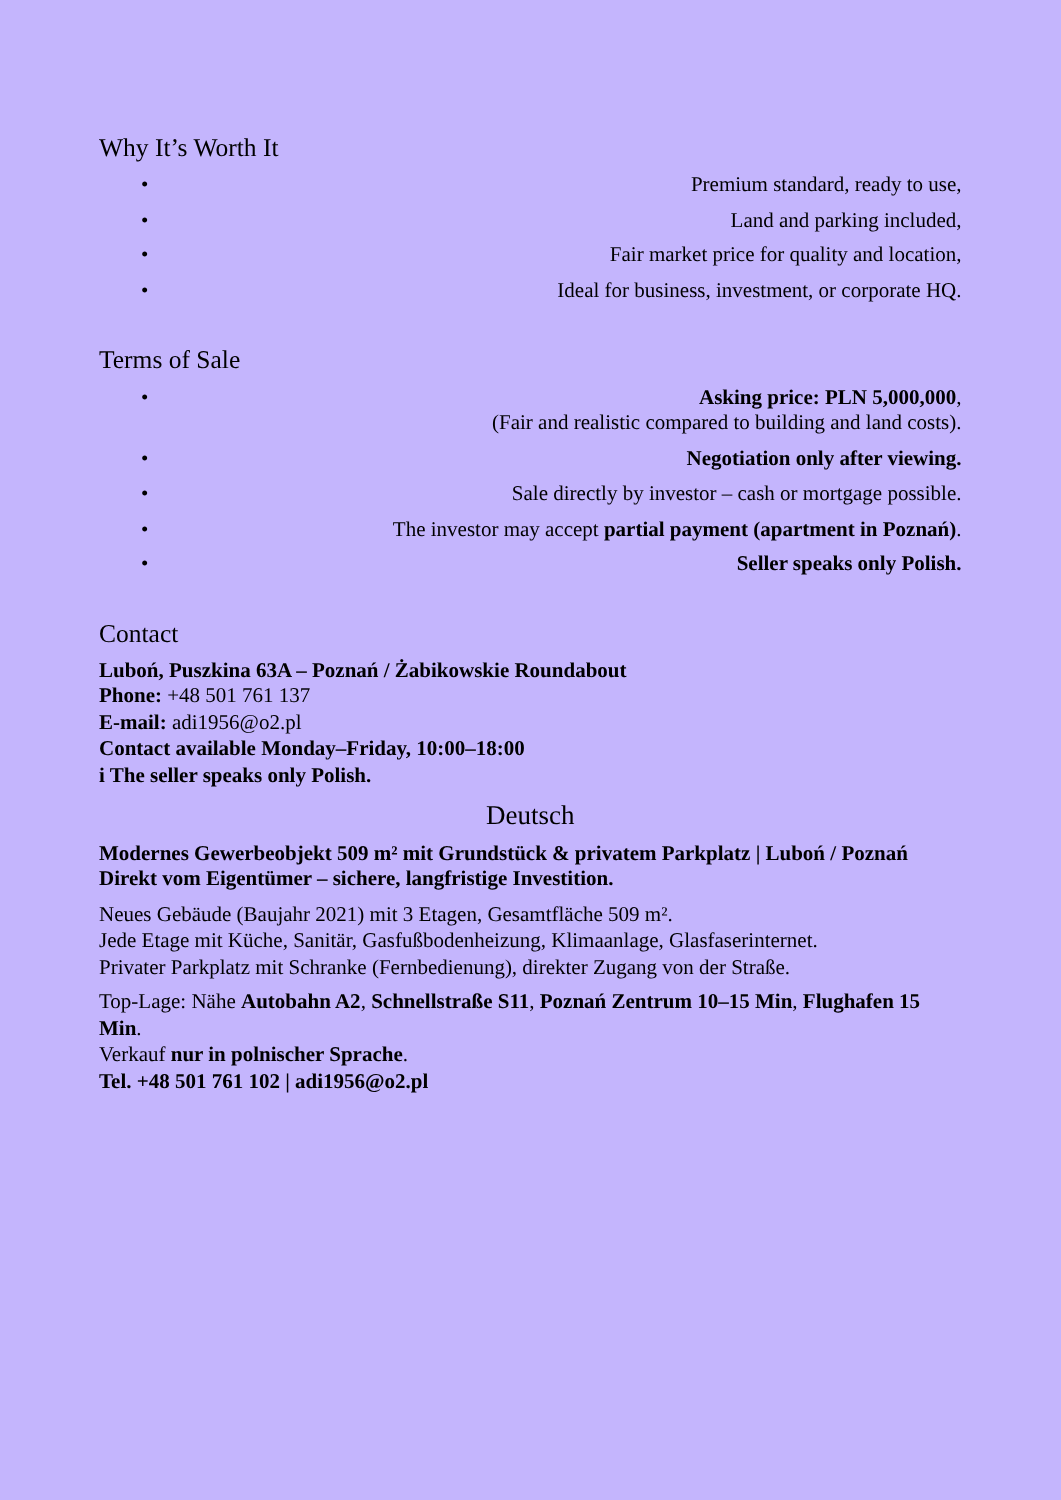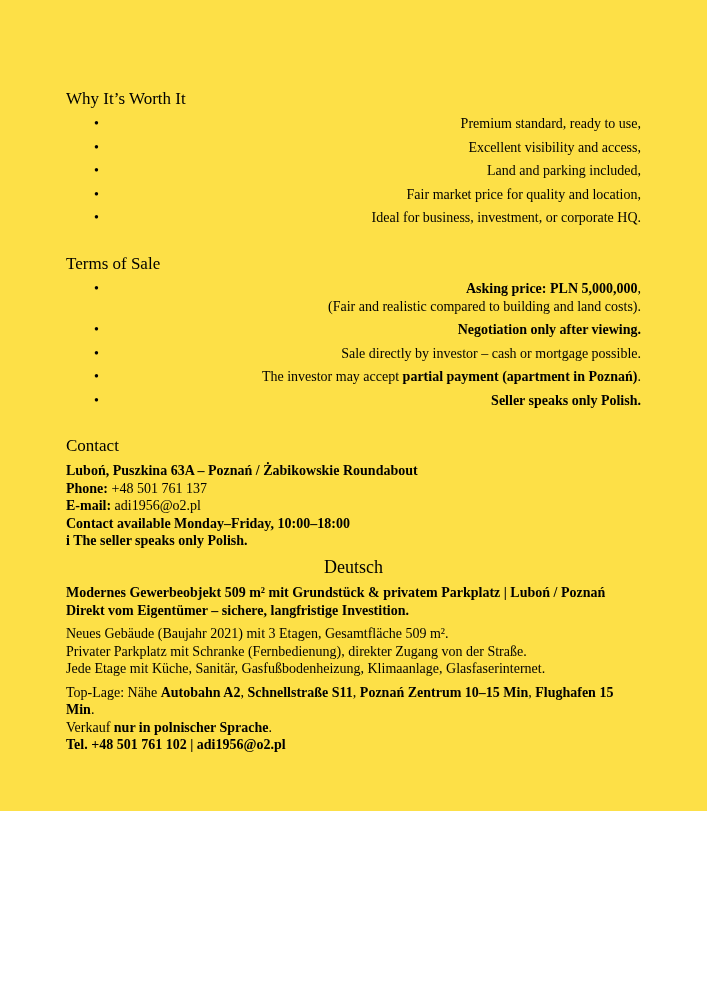--- a/index.html
+++ b/index.html
@@ -1,20 +1,20 @@
 <!DOCTYPE html>
 <html><head>
 <meta charset="utf-8">
 <style>
   html, body { margin: 0; padding: 0; background: #ffffff; }
   .page {
     width: 707px;
-    height: 811px;
+    height: 1000px;
     box-sizing: border-box;
-    background: #fde047;
+    background: #c4b5fd;
     color: #000000;
     font-family: "Liberation Serif", "DejaVu Serif", serif;
     font-size: 14px;
     line-height: 1.25;
     padding: 88px 66px 40px 66px;
     overflow: hidden;
   }
   h1, h2 { font-weight: normal; color: #000000; }
   h2 { font-size: 17px; margin: 26px 0 6px 0; }
   h2.first { margin-top: 0; }
@@ -26,21 +26,20 @@
   b { font-weight: bold; }
 </style>
 </head>
 <body>
 
 <div class="page">
 
   <h2 class="first">Why It’s Worth It</h2>
   <ul>
     <li><span>Premium standard, ready to use,</span></li>
-    <li><span>Excellent visibility and access,</span></li>
     <li><span>Land and parking included,</span></li>
     <li><span>Fair market price for quality and location,</span></li>
     <li><span>Ideal for business, investment, or corporate HQ.</span></li>
   </ul>
 
   <h2>Terms of Sale</h2>
   <ul>
     <li><b>Asking price: PLN 5,000,000</b><span>,</span><br><span>(Fair and realistic compared to building and land costs).</span></li>
     <li><b>Negotiation only after viewing.</b></li>
     <li><span>Sale directly by investor – cash or mortgage possible.</span></li>
@@ -57,22 +56,22 @@
     <div><b>i The seller speaks only Polish.</b></div>
   </div>
 
   <h1>Deutsch</h1>
   <div class="para">
     <div><b>Modernes Gewerbeobjekt 509 m² mit Grundstück &amp; privatem Parkplatz | Luboń / Poznań</b></div>
     <div><b>Direkt vom Eigentümer – sichere, langfristige Investition.</b></div>
   </div>
   <div class="para">
     <div><span>Neues Gebäude (Baujahr 2021) mit 3 Etagen, Gesamtfläche 509 m².</span></div>
+    <div><span>Jede Etage mit Küche, Sanitär, Gasfußbodenheizung, Klimaanlage, Glasfaserinternet.</span></div>
     <div><span>Privater Parkplatz mit Schranke (Fernbedienung), direkter Zugang von der Straße.</span></div>
-    <div><span>Jede Etage mit Küche, Sanitär, Gasfußbodenheizung, Klimaanlage, Glasfaserinternet.</span></div>
   </div>
   <div class="para">
     <div><span>Top-Lage: Nähe </span><b>Autobahn A2</b><span>, </span><b>Schnellstraße S11</b><span>, </span><b>Poznań Zentrum 10–15 Min</b><span>, </span><b>Flughafen 15 Min</b><span>.</span></div>
     <div><span>Verkauf </span><b>nur in polnischer Sprache</b><span>.</span></div>
     <div><b>Tel. +48 501 761 102 | adi1956@o2.pl</b></div>
   </div>
 
 </div>
 
 </body></html>

